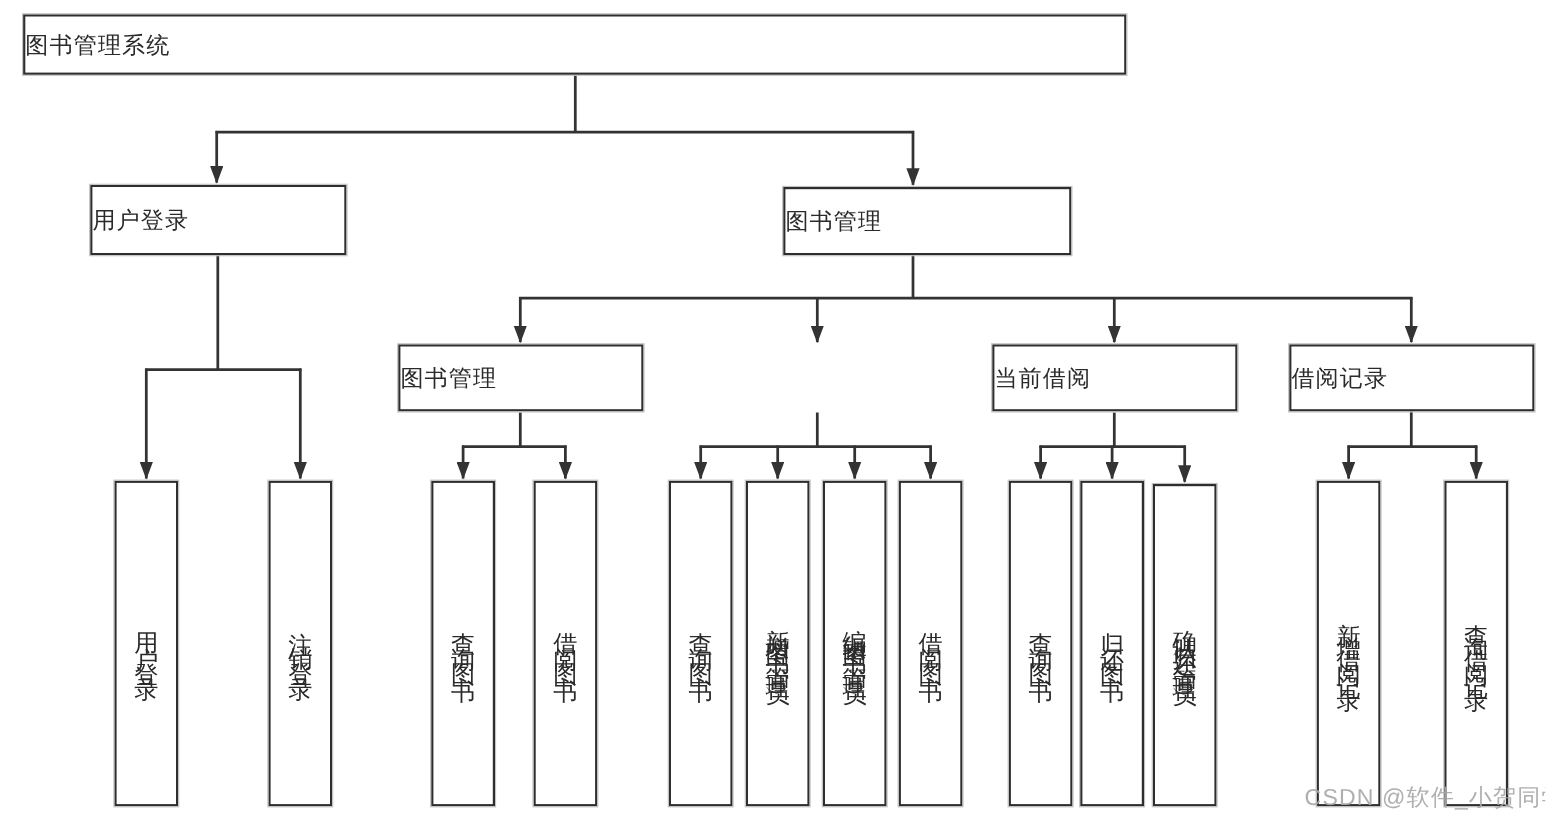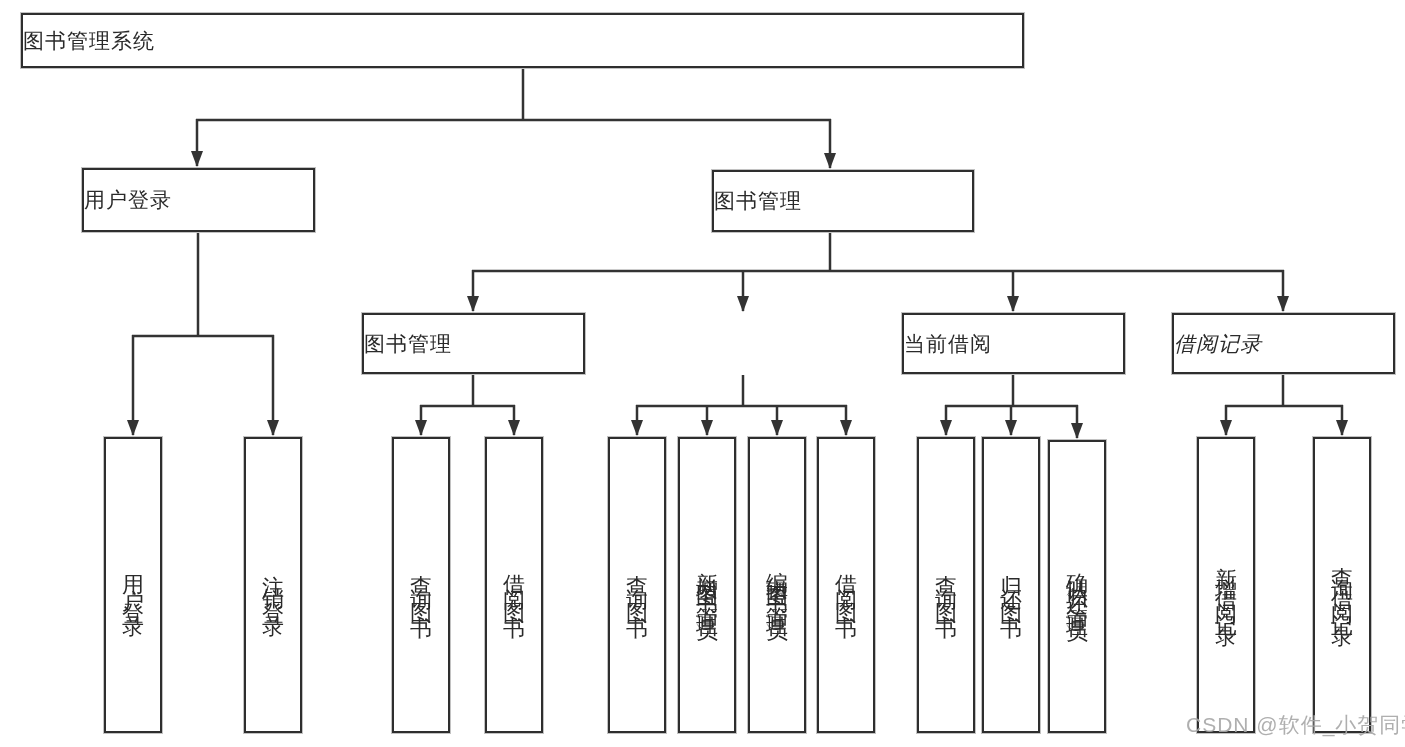--- a/index.html
+++ b/index.html
@@ -98,21 +98,21 @@
   <div class="box" style="left:712px;top:170px;width:262px;height:62px;">
     <span>图书管理</span>
   </div>
 
   <div class="box" style="left:362px;top:313px;width:223px;height:61px;">
     <span>图书管理</span>
   </div>
   <div class="box" style="left:902px;top:313px;width:223px;height:61px;">
     <span>当前借阅</span>
   </div>
-  <div class="box" style="left:1172px;top:313px;width:223px;height:61px;font-style:italic;">
+  <div class="box" style="left:1172px;top:313px;width:223px;height:61px;">
     <span>借阅记录</span>
   </div>
 
   <div class="vbox" style="left:104px;">
     <span class="vlabel sp4">用户登录</span>
   </div>
   <div class="vbox" style="left:244px;">
     <span class="vlabel sp4">注销登录</span>
   </div>
 

